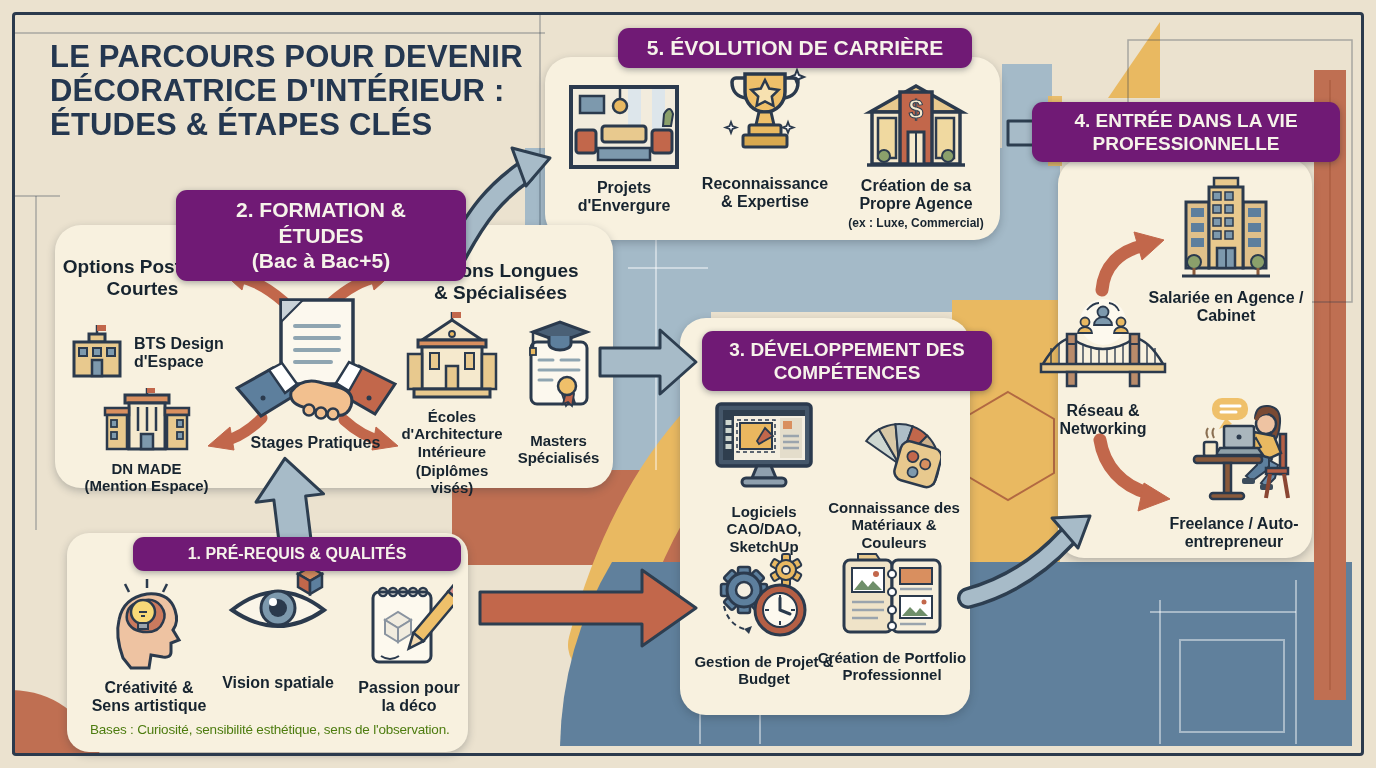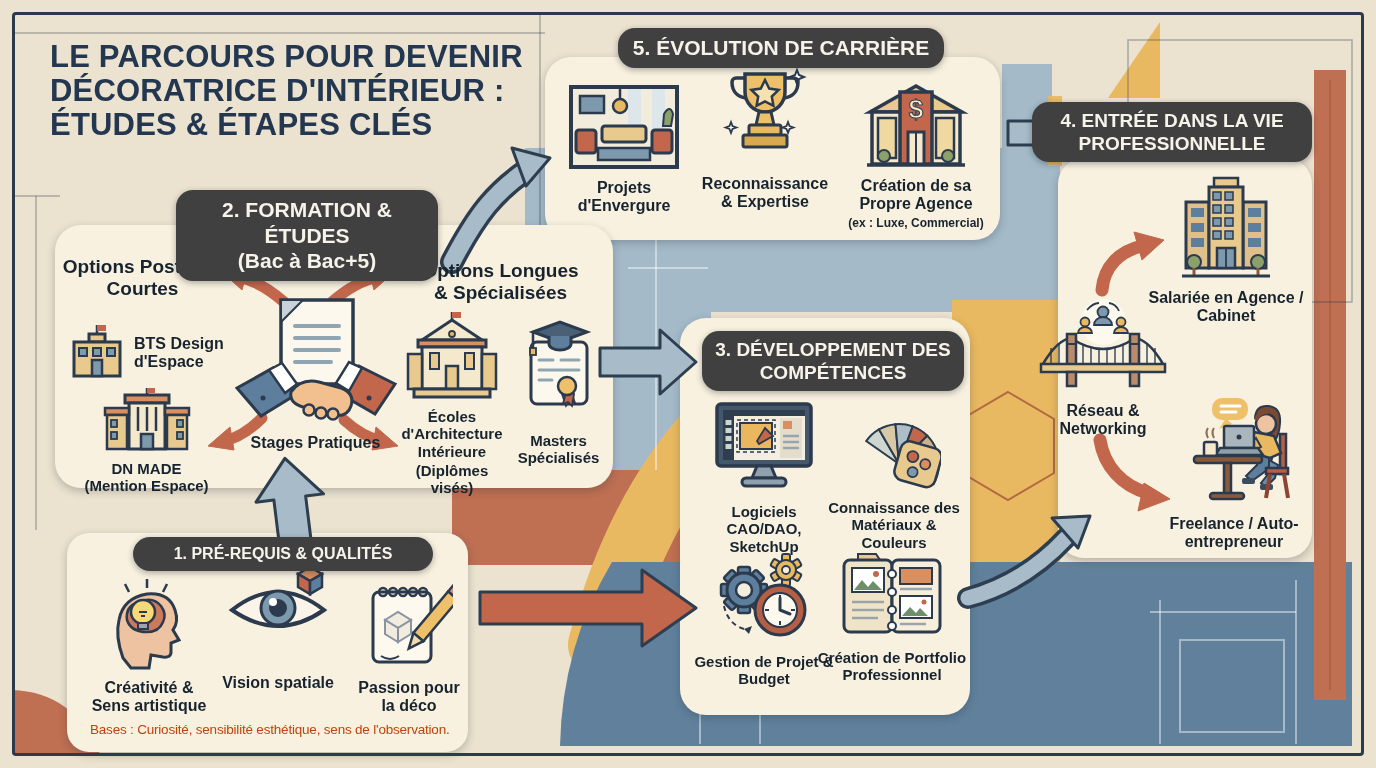--- a/index.html
+++ b/index.html
@@ -6,32 +6,32 @@
   .stage{position:relative;width:1376px;height:768px;background:#ebe2cf;overflow:hidden;
          font-family:"Liberation Sans",sans-serif;}
   #bg{position:absolute;left:0;top:0;z-index:0;}
   #arrows{position:absolute;left:0;top:0;z-index:20;pointer-events:none;}
   .frame{position:absolute;left:12px;top:12px;right:12px;bottom:12px;border:3px solid #2b3a4d;
          border-radius:4px;z-index:40;pointer-events:none;}
   .title{position:absolute;left:50px;top:40px;width:500px;z-index:15;font-weight:bold;
          font-size:31px;line-height:1.1;color:#243750;letter-spacing:.2px;}
   .card{position:absolute;background:#f8f1df;border-radius:26px;z-index:10;
         box-shadow:0 3px 9px rgba(40,50,60,.28);}
-  .pill{position:absolute;z-index:30;background:#404040;color:#f6f3ea;font-weight:bold;
-        text-align:center;border-radius:17px;line-height:1.22;padding:7px 6px;
+  .pill{position:absolute;z-index:30;background:#701a75;color:#f6f3ea;font-weight:bold;
+        text-align:center;border-radius:11px;line-height:1.22;padding:7px 20px;
         box-shadow:0 2px 6px rgba(20,30,40,.35);}
   .item{position:absolute;z-index:25;display:flex;flex-direction:column;align-items:center;
         gap:5px;text-align:center;}
   .item-row{flex-direction:row;gap:8px;align-items:center;text-align:left;}
   .lbl{font-weight:bold;font-size:16px;color:#17242f;line-height:1.15;}
   .f15{font-size:15px;}
   .sub{font-weight:bold;font-size:12px;color:#17242f;line-height:1.1;}
   .gtitle{position:absolute;z-index:25;font-weight:bold;font-size:19px;color:#17242f;
           text-align:center;line-height:1.15;}
-  .note{position:absolute;z-index:25;font-size:13.5px;font-weight:500;color:#c2410c;
+  .note{position:absolute;z-index:25;font-size:13.5px;font-weight:500;color:#4d7c0f;
         letter-spacing:-.2px;}
   .p21{font-size:21px;} .p20{font-size:16px;} .p19{font-size:19px;}
 </style>
 </head>
 <body>
 
 <div class="stage">
 
   <svg id="bg" width="1376" height="768">
     <rect x="0" y="0" width="1376" height="768" fill="#ebe2cf"></rect>

